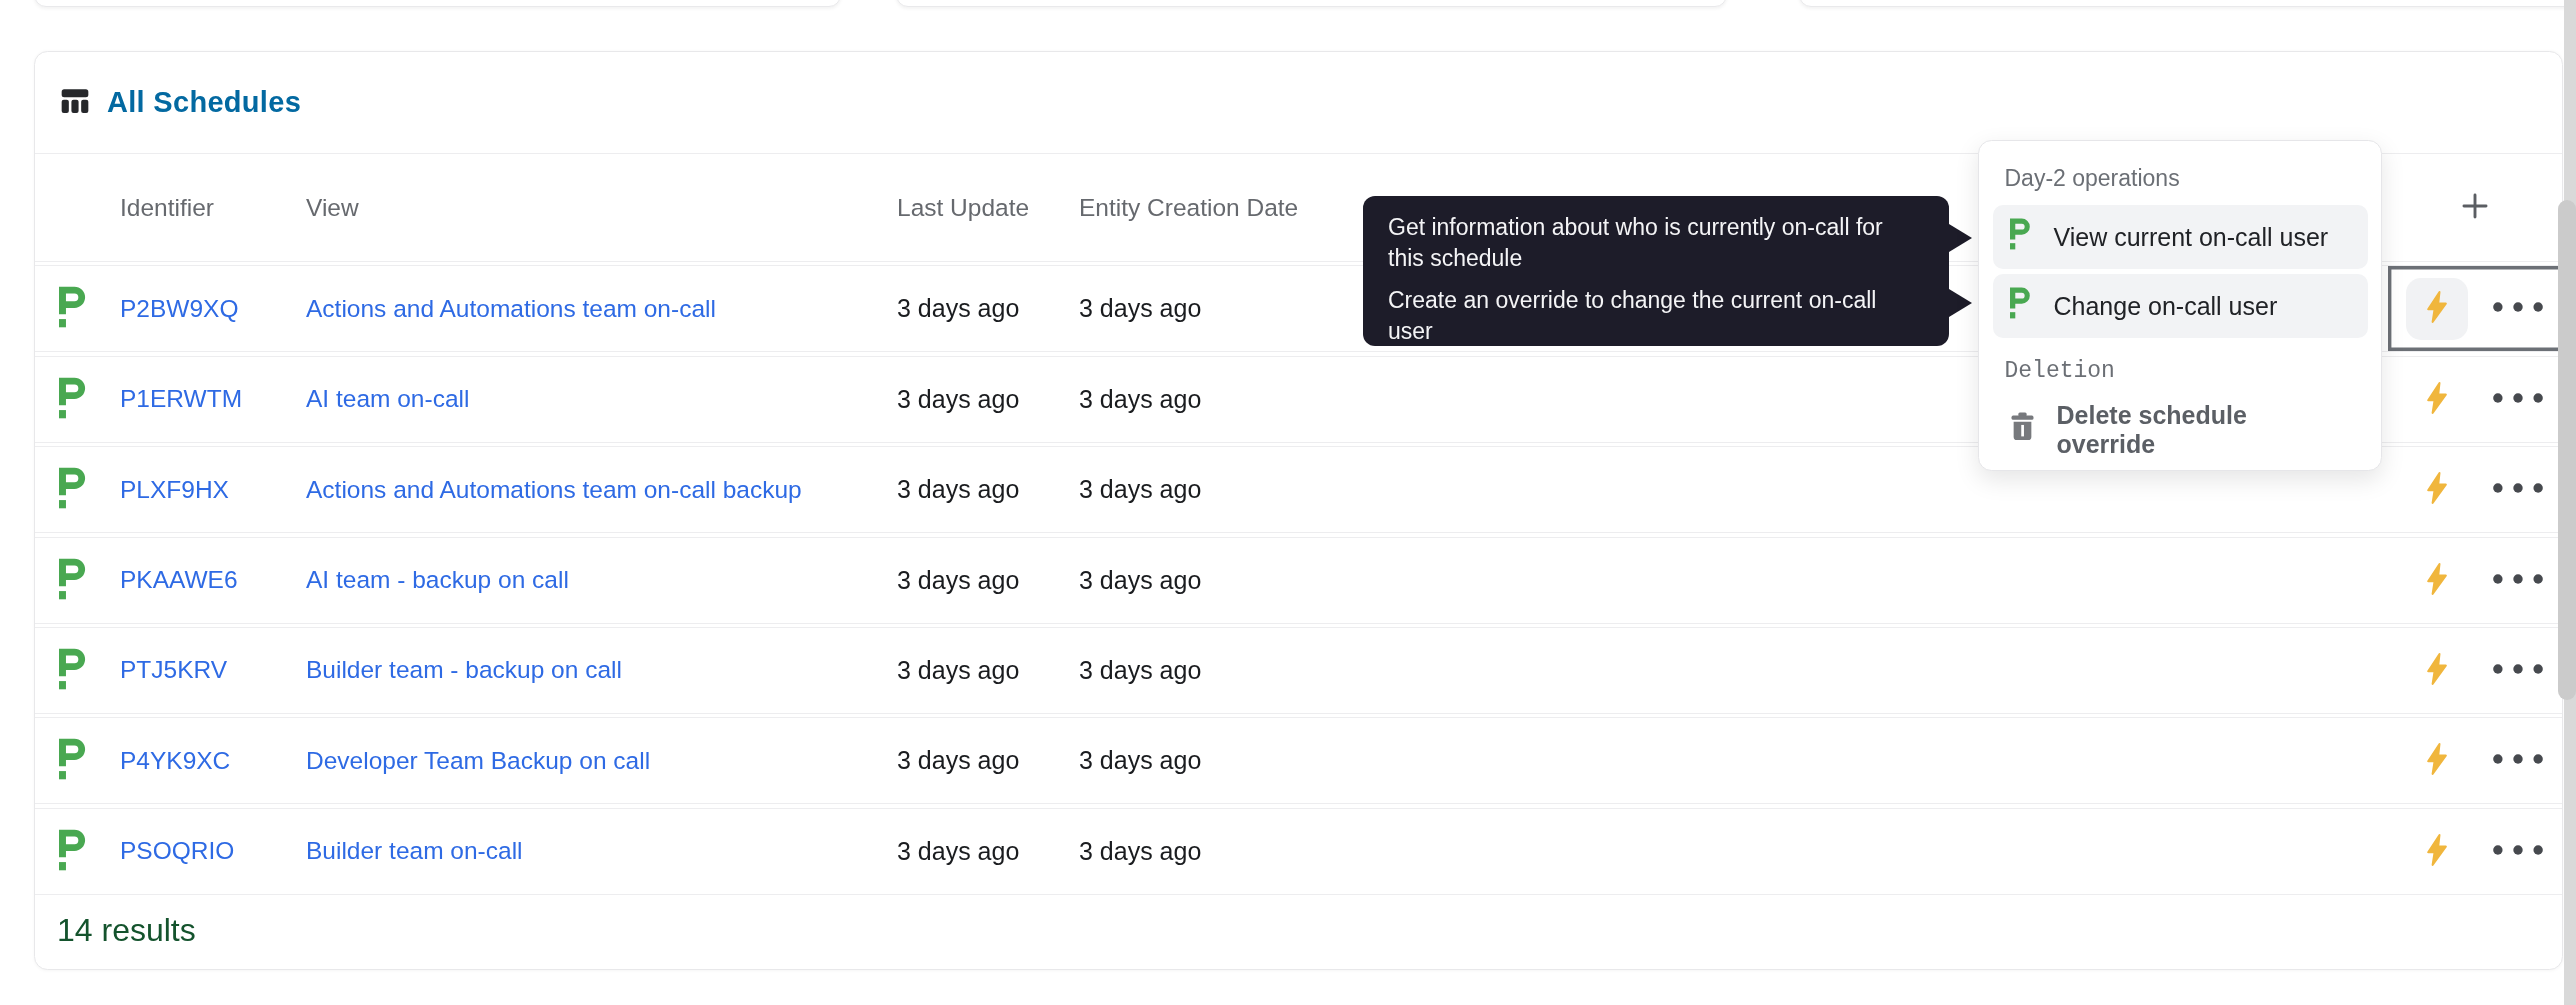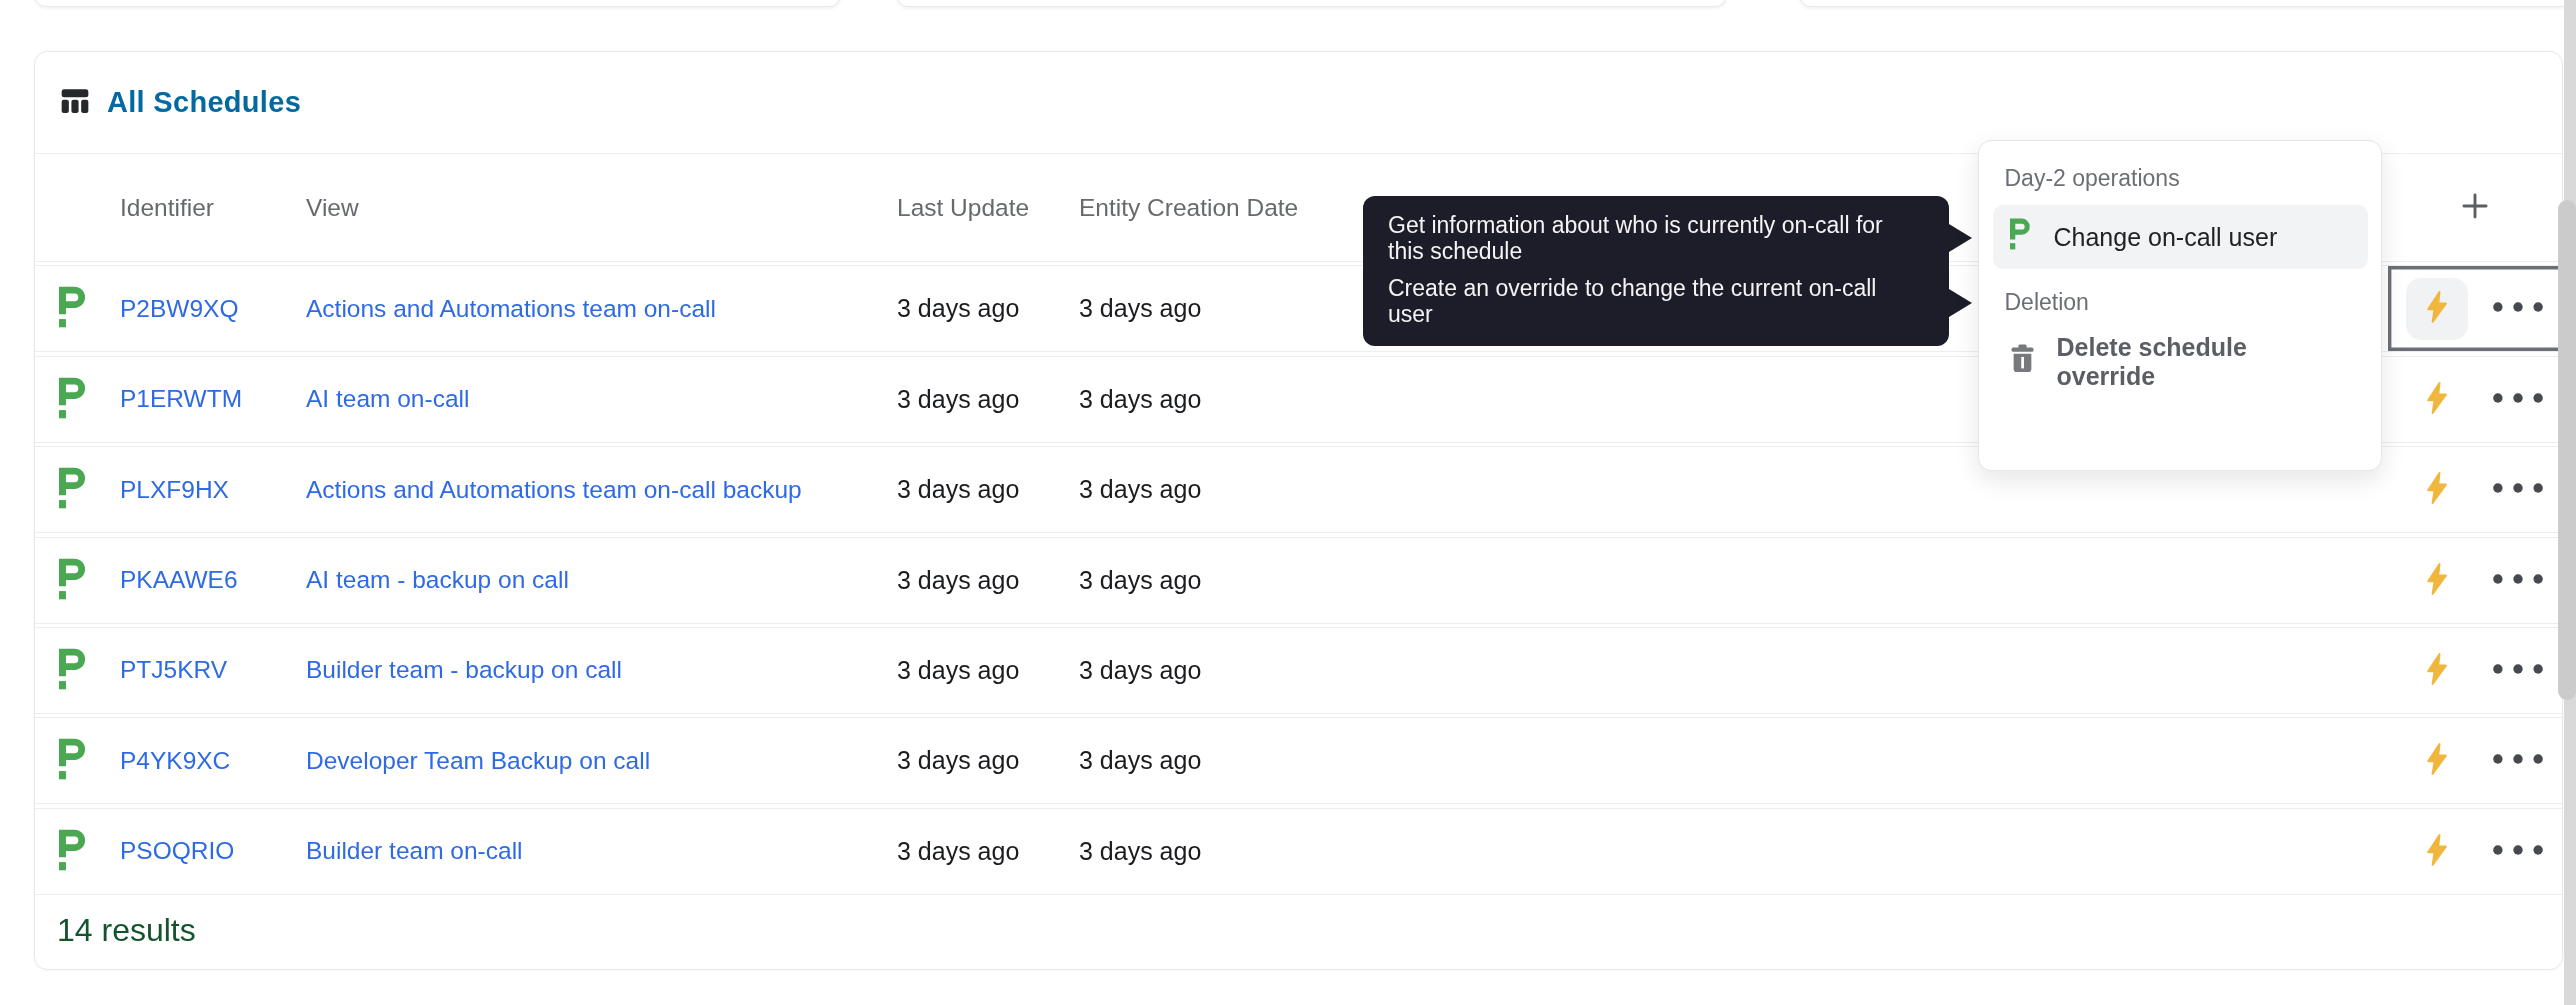--- a/index.html
+++ b/index.html
@@ -84,21 +84,21 @@
 
   .plus-btn { width: 46px; height: 46px; display: flex; align-items: center; justify-content: center;
               border-radius: 8.4px; cursor: pointer; background: transparent; border: none; }
   .dots-btn { display: flex; align-items: center; cursor: pointer; background: transparent; border: none; }
 
   
   .tooltip {
     position: absolute; left: 1363px; top: 196px;
     width: 586px; height: 150px;
     background: #1d1c29; border-radius: 12px;
-    color: #f4f4f6; font-size: 23px; line-height: 26px;
+    color: #f4f4f6; font-size: 23px; line-height: 31px;
     padding: 16px 25px 0 25px;
     z-index: 5;
   }
   .tooltip p + p { margin-top: 11px; }
   .tip-arrow {
     position: absolute; left: 100%;
     width: 0; height: 0;
     border-top: 14.4px solid transparent;
     border-bottom: 14.4px solid transparent;
     border-left: 23px solid #1d1c29;
@@ -111,21 +111,21 @@
     position: absolute; left: 1978px; top: 140px;
     width: 404px; height: 331px;
     background: #fff;
     border: 1.7px solid #e6e6e9;
     border-radius: 13.5px;
     box-shadow: 0 8.4px 24px rgba(0,0,0,0.10);
     padding: 18.6px 13.5px;
     z-index: 6;
   }
   .menu-label { color: #6b6f75; font-size: 23px; padding: 5px 12px 13.5px 12px; }
-  .menu-label.second { padding-top: 20px; }
+  .menu-label.second { padding-top: 20px; font-family: Liberation Mono, monospace; }
   .menu-item {
     display: flex; align-items: center; gap: 22px;
     height: 64px; border-radius: 10px; padding: 0 17px;
     font-size: 25px; color: #202226; font-weight: 500;
     cursor: pointer;
   }
   .menu-item.hl { background: #f2f3f5; }
   .menu-item.hl + .menu-item.hl { margin-top: 5px; }
   .menu-item.plain { color: #5b5f65; font-weight: 700; }
 
@@ -360,20 +360,27 @@
 
 <div class="tooltip">
   <p>Get information about who is currently on-call for this schedule</p>
   <p>Create an override to change the current on-call user</p>
   <div class="tip-arrow a1"></div>
   <div class="tip-arrow a2"></div>
 </div>
 
 <div class="menu">
   <div class="menu-label">Day-2 operations</div>
+  <div class="menu-item hl">
+    <span><svg width="22" height="32" viewBox="0 0 30 42">
+          <path fill-rule="evenodd" d="M0,0 L16,0 A11,11 0 0 1 16,22 L7.2,22 L7.2,28.5 L0,28.5 Z M7.2,7 L16,7 A4,4 0 0 1 16,15 L7.2,15 Z" fill="#49a851"></path>
+          <rect x="0" y="33.5" width="7.2" height="8.5" fill="#49a851"></rect>
+        </svg></span>
+    <span>View current on-call user</span>
+  </div>
   <div class="menu-item hl">
     <span><svg width="22" height="32" viewBox="0 0 30 42">
           <path fill-rule="evenodd" d="M0,0 L16,0 A11,11 0 0 1 16,22 L7.2,22 L7.2,28.5 L0,28.5 Z M7.2,7 L16,7 A4,4 0 0 1 16,15 L7.2,15 Z" fill="#49a851"></path>
           <rect x="0" y="33.5" width="7.2" height="8.5" fill="#49a851"></rect>
         </svg></span>
     <span>Change on-call user</span>
   </div>
   <div class="menu-label second">Deletion</div>
   <div class="menu-item plain">
     <span>

